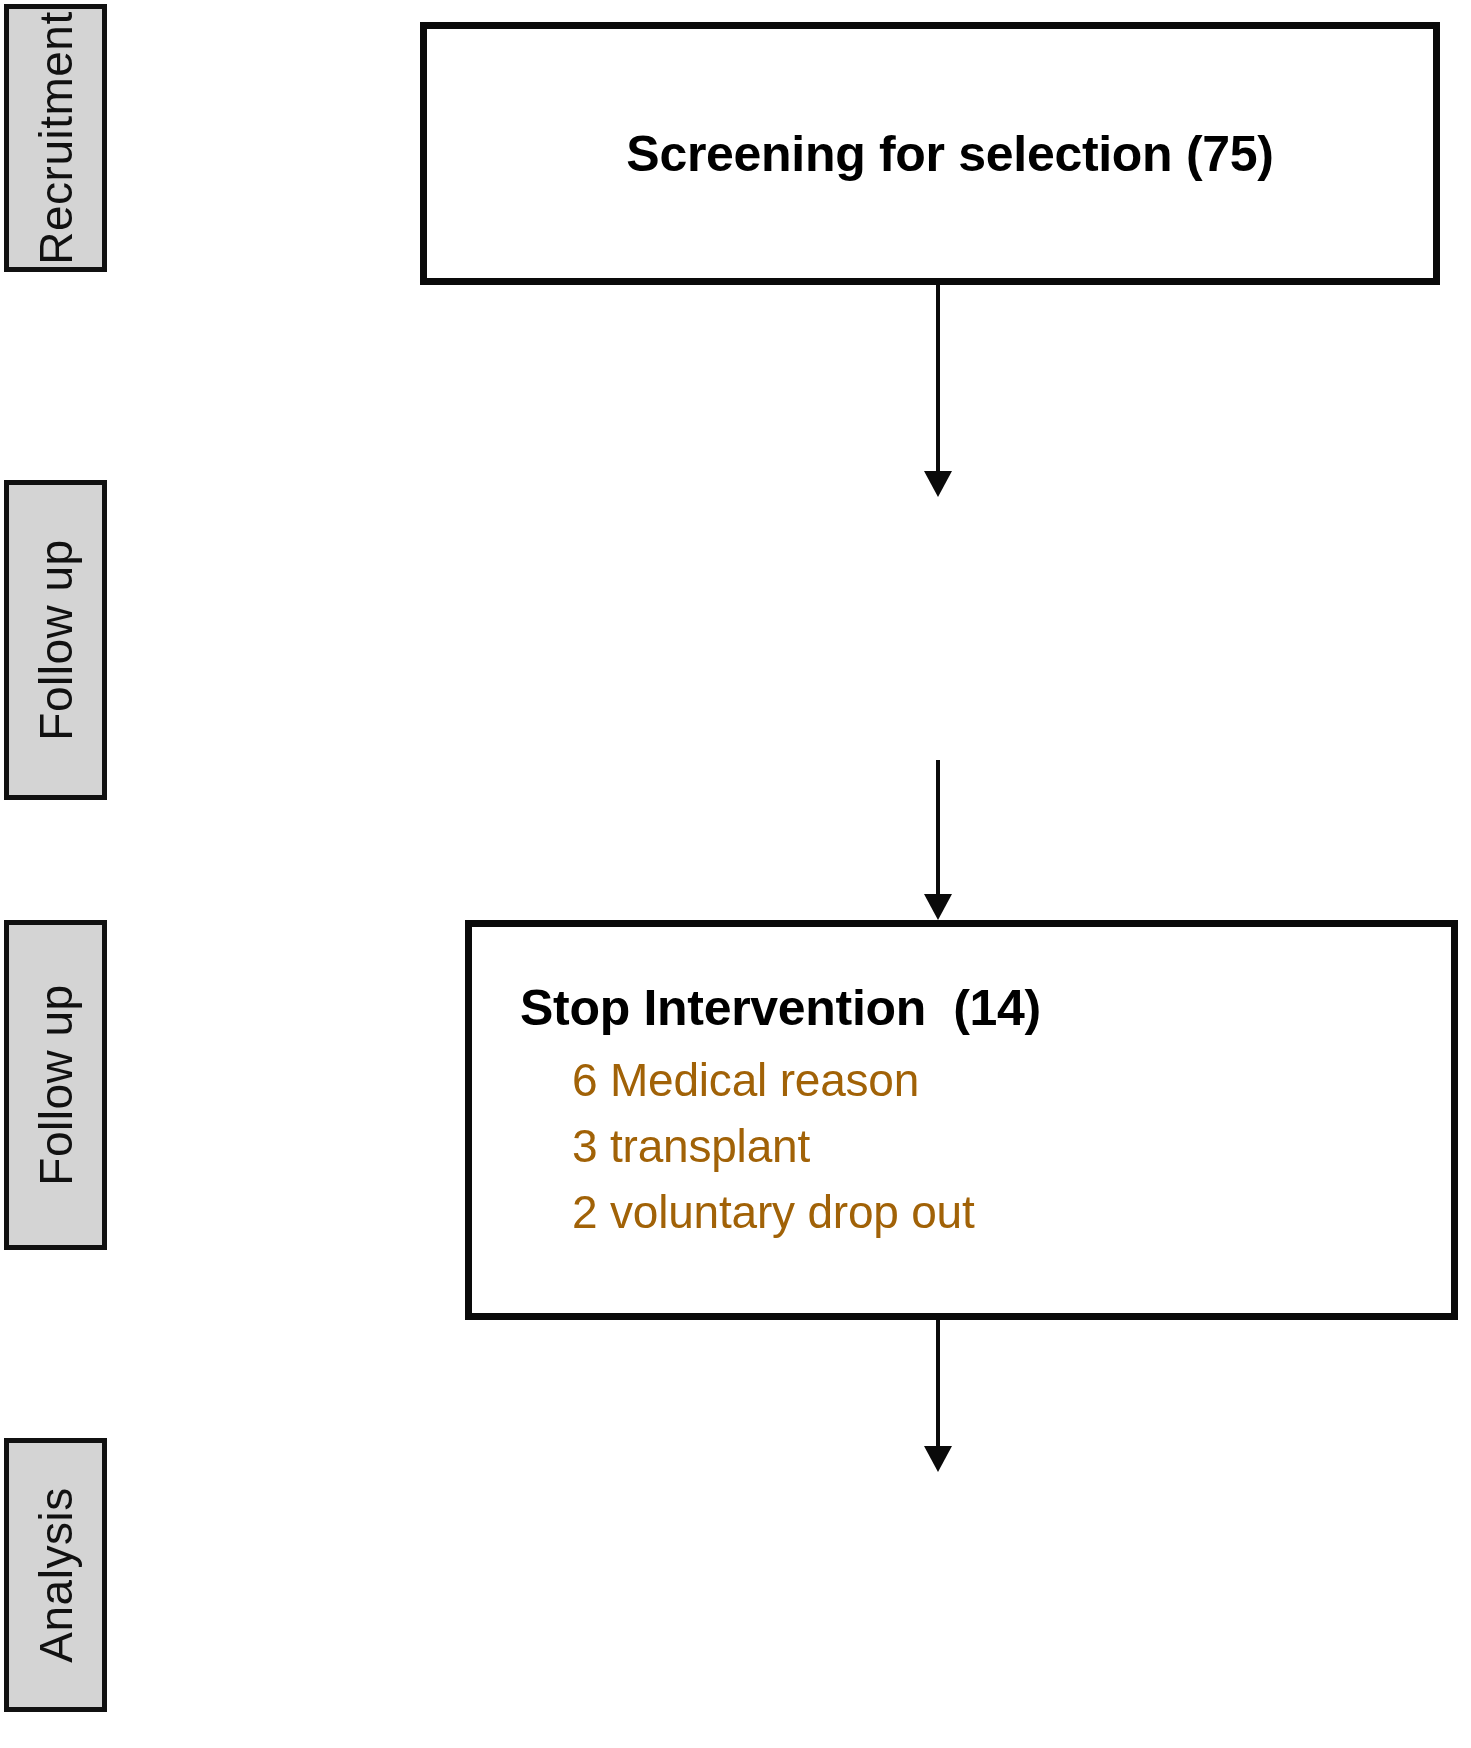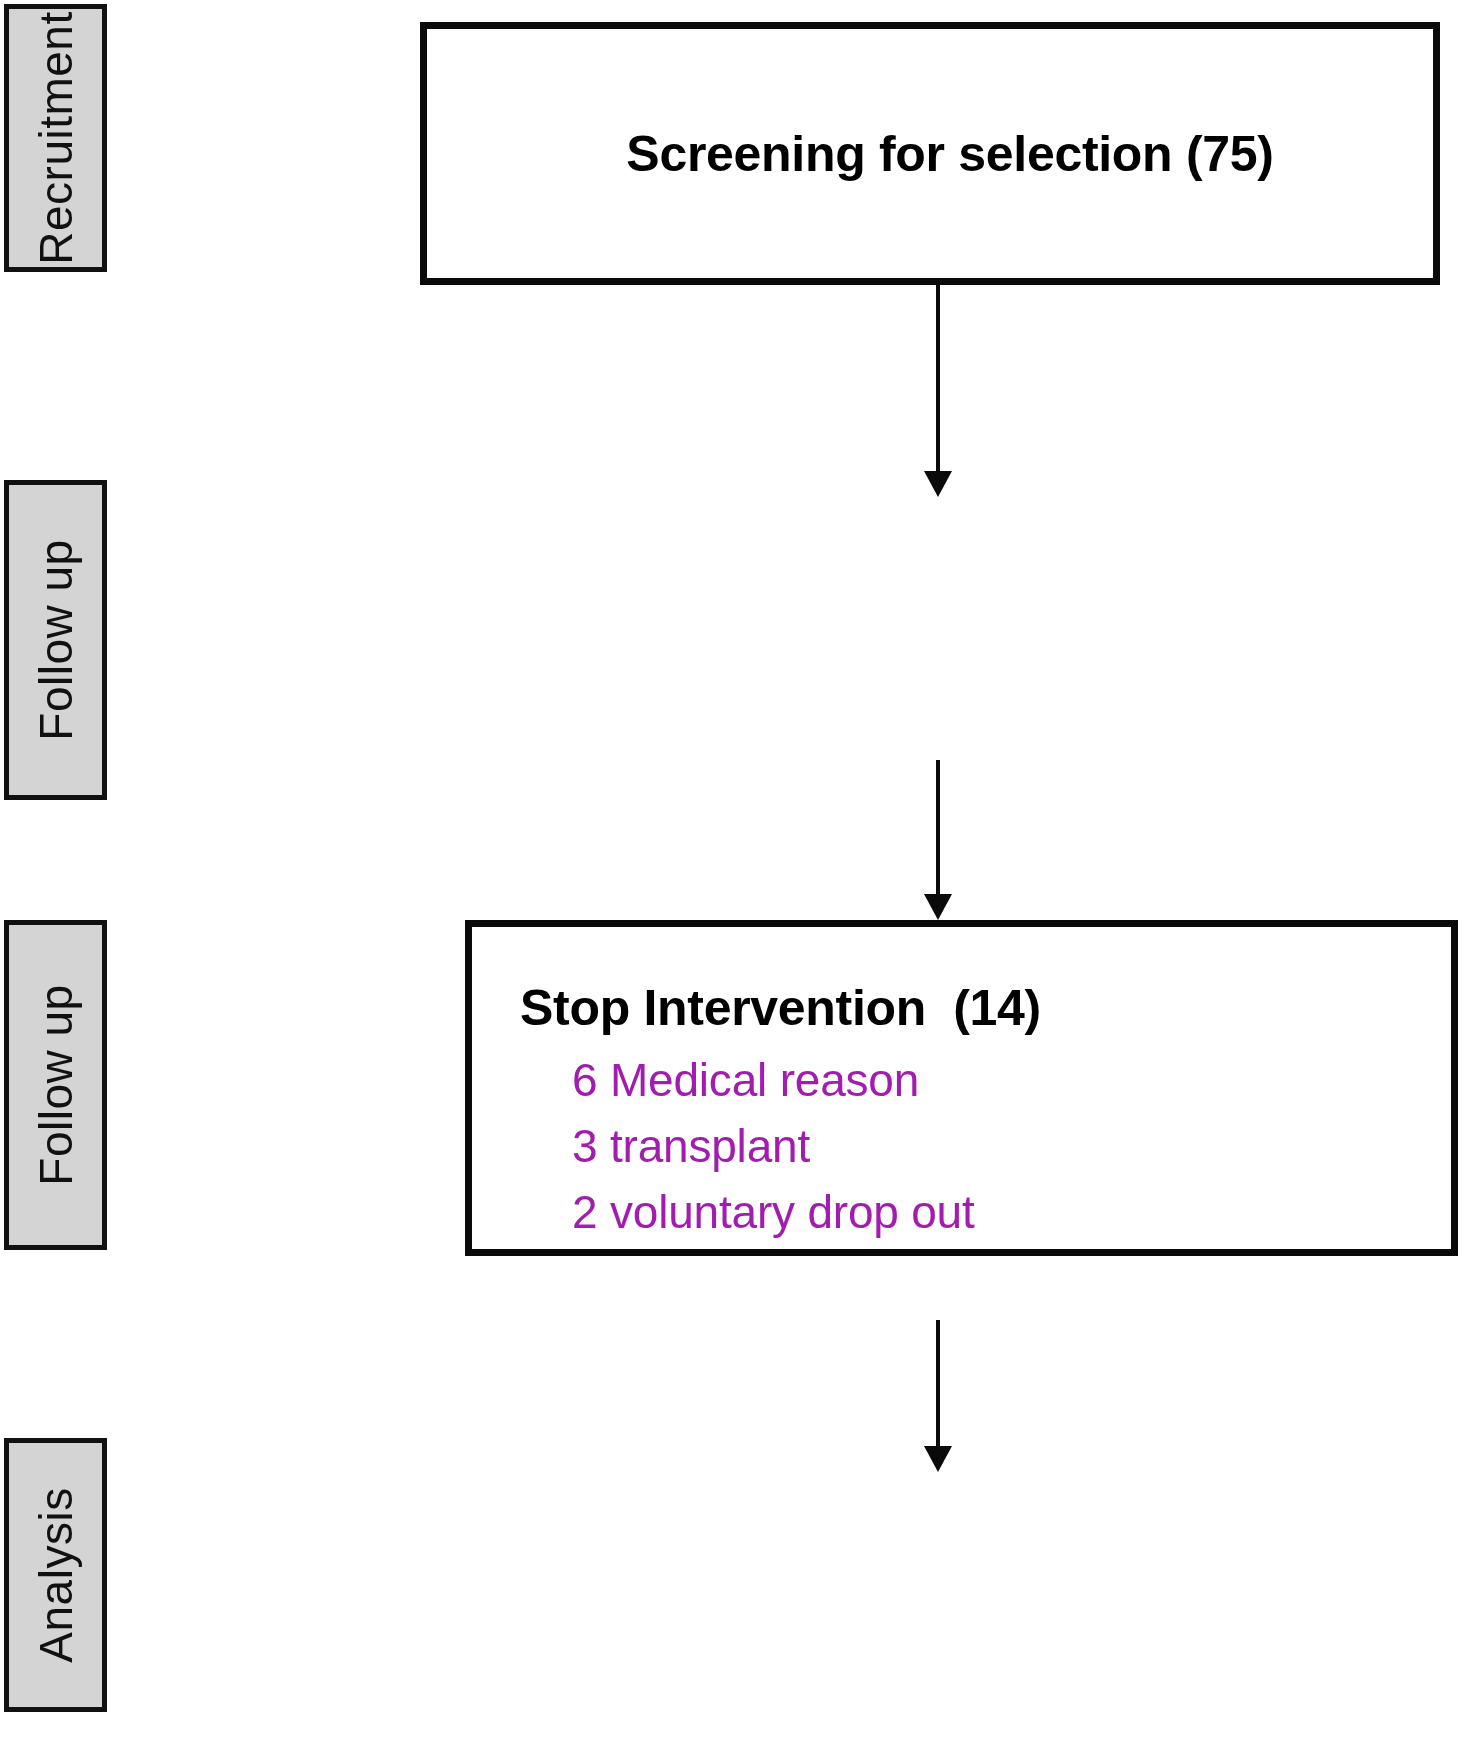--- a/index.html
+++ b/index.html
@@ -75,21 +75,21 @@
     letter-spacing: -0.3px;
     margin: 0 0 16px 0;
     color: #000000;
   }
   .box-body .line-item {
     font-size: 46px;
     font-weight: 400;
     white-space: pre;
     margin: 0 0 12px 52px;
     letter-spacing: -0.2px;
-    color: #a21caf;
+    color: #a16207;
   }
 
   
   .connector {
     position: absolute;
   }
   .connector .shaft {
     position: absolute;
     left: 0;
     top: 0;
@@ -135,21 +135,21 @@
     <div class="shaft" style="height:188px;"></div>
     <div class="head" style="top:186px;"></div>
   </div>
 
 
   <div class="connector" style="left:936px; top:760px; height:162px;">
     <div class="shaft" style="height:136px;"></div>
     <div class="head" style="top:134px;"></div>
   </div>
 
-  <div class="flow-box" style="left:465px; top:920px; width:993px; height:336px;">
+  <div class="flow-box" style="left:465px; top:920px; width:993px; height:400px;">
     <div class="box-body">
       <div class="line-heading">Stop Intervention  (14)</div>
       <div class="line-item">6 Medical reason</div>
       <div class="line-item">3 transplant</div>
       <div class="line-item">2 voluntary drop out</div>
     </div>
   </div>
 
   <div class="connector" style="left:936px; top:1320px; height:155px;">
     <div class="shaft" style="height:128px;"></div>

